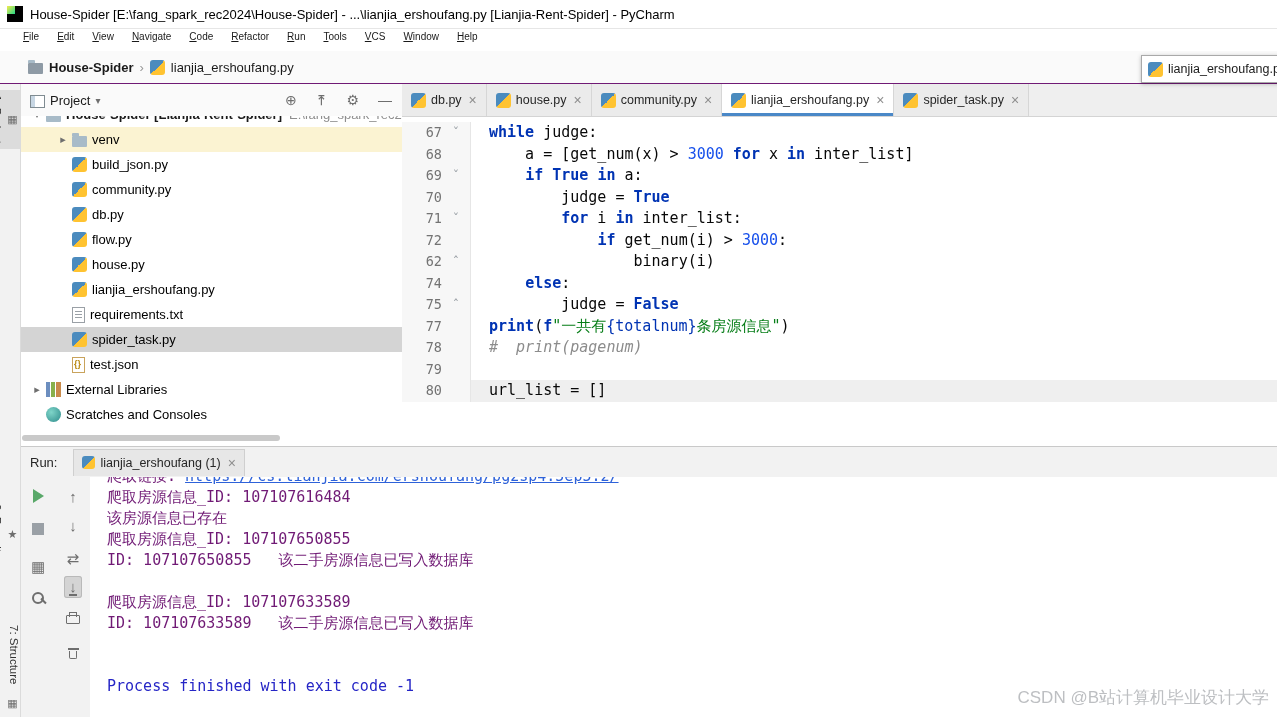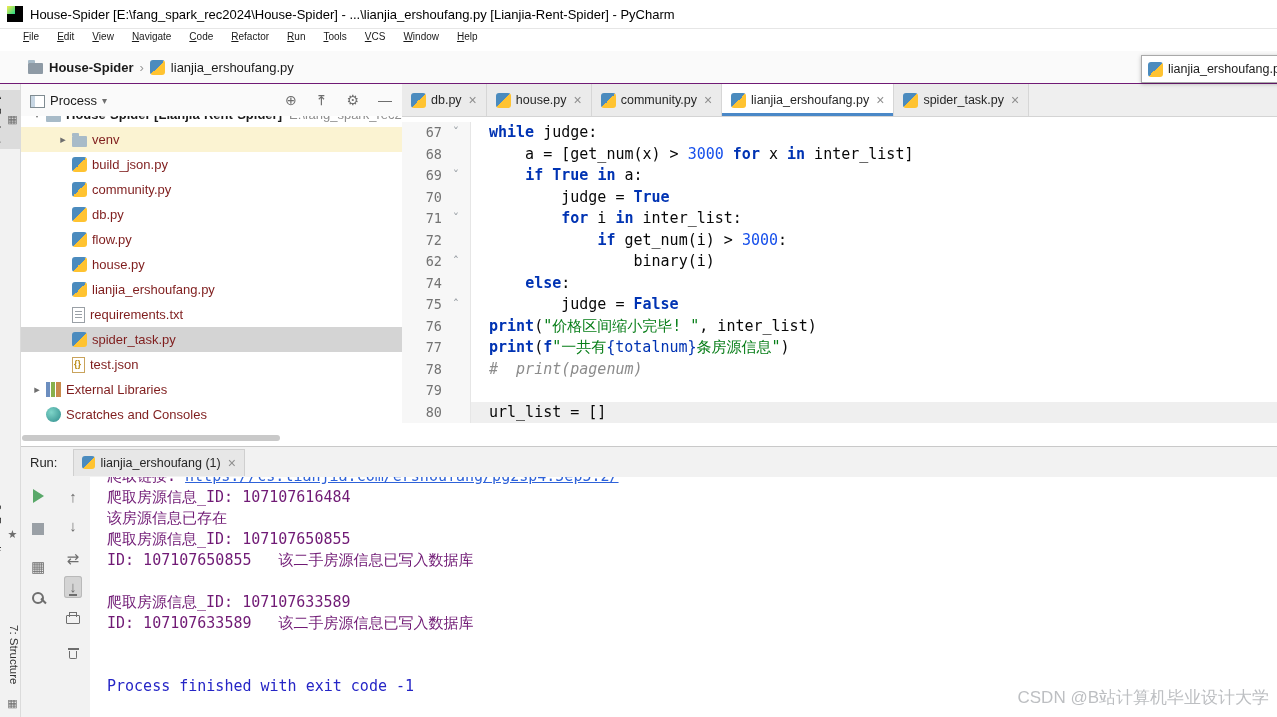--- a/index.html
+++ b/index.html
@@ -41,21 +41,21 @@
   .tree{position:absolute;top:32px;left:0;right:0;bottom:14px;overflow:hidden;background:#fff;font-size:13px}
   .tree-root{height:25px;margin-top:-14px;display:flex;align-items:center;padding-left:8px;white-space:nowrap}
   .tree-root .root-label{font-weight:bold;margin-left:5px}
   .tree-root .root-path{color:#8e8e8e;margin-left:7px}
   .tree-row{height:25px;display:flex;align-items:center;white-space:nowrap;cursor:default}
   .tree-row.lvl0{padding-left:8px}
   .tree-row.lvl1{padding-left:34px}
   .tree-row.selected{background:#d4d4d4}
   .tree-row.hl{background:#fbf3d2}
   .tw-chevron{width:18px;text-align:center;color:#6e6e6e;font-size:11px;flex:none}
-  .tree-label{margin-left:5px;color:#7f1d1d}
+  .tree-label{margin-left:5px;color:#000000}
   .hscroll{position:absolute;bottom:5px;left:2px;width:258px;height:6px;background:#c9c9c9;border-radius:3px}
 
   
   .ico{width:15px;height:15px;display:inline-block;flex:none;position:relative}
   .ico-python{border-radius:3px;background:linear-gradient(135deg,#4B8BBE 0 50%,#FFC331 50% 100%)}
   .ico-folder{height:11px;width:15px;margin-top:3px;background:#a8bbc8;border-radius:1px}
   .ico-folder::before{content:"";position:absolute;top:-3px;left:0;width:7px;height:3px;background:#a8bbc8;border-radius:1px 1px 0 0}
   .ico-text{width:11px;height:14px;background:#fff;border:1px solid #9aa0a6}
   .ico-text::before{content:"";position:absolute;left:2px;right:2px;top:3px;height:8px;
        background:repeating-linear-gradient(to bottom,#9aa0a6 0 1px,transparent 1px 3px)}
@@ -172,21 +172,21 @@
     <span>7: Structure</span>
   </div>
   <div class="strip-btn" style="bottom:2px;top:auto">
     <span class="strip-glyph">▦</span>
   </div>
 </div>
 
 <div class="project-panel">
   <div class="panel-toolbar">
     <span class="ico ico-pane"></span>
-    <span>Process</span>
+    <span>Project</span>
     <span class="caret">▾</span>
     <span class="spacer"></span>
     <span class="gicon" style="margin-right:14px">⊕</span>
     <span class="gicon rot90" style="margin-right:14px">⇤</span>
     <span class="gicon" style="margin-right:14px">⚙</span>
     <span class="gicon">—</span>
   </div>
   <div class="tree">
     <div class="tree-root">
       <span class="tw-chevron">▾</span>
@@ -324,25 +324,20 @@
       </div>
       <div class="code-line">
         <span class="lineno">74</span>
         <span class="fold"></span>
         <span class="code-text"><span class="tk-pl">    </span><span class="tk-kw">else</span><span class="tk-pl">:</span></span>
       </div>
       <div class="code-line">
         <span class="lineno">75</span>
         <span class="fold">ˆ</span>
         <span class="code-text"><span class="tk-pl">        judge = </span><span class="tk-kw">False</span></span>
-      </div>
-      <div class="code-line">
-        <span class="lineno">76</span>
-        <span class="fold"></span>
-        <span class="code-text"><span class="tk-bi">print</span><span class="tk-pl">(</span><span class="tk-str">"价格区间缩小完毕! "</span><span class="tk-pl">, inter_list)</span></span>
       </div>
       <div class="code-line">
         <span class="lineno">77</span>
         <span class="fold"></span>
         <span class="code-text"><span class="tk-bi">print</span><span class="tk-pl">(</span><span class="tk-kw">f</span><span class="tk-str">"一共有</span><span class="tk-interp">{totalnum}</span><span class="tk-str">条房源信息"</span><span class="tk-pl">)</span></span>
       </div>
       <div class="code-line">
         <span class="lineno">78</span>
         <span class="fold"></span>
         <span class="code-text"><span class="tk-cmt">#  print(pagenum)</span></span>

